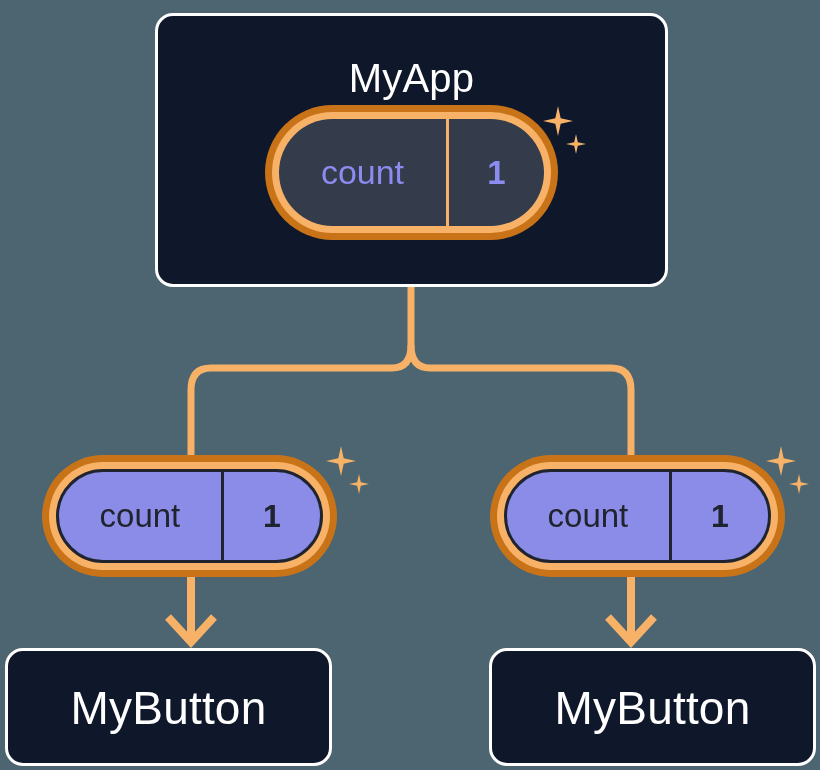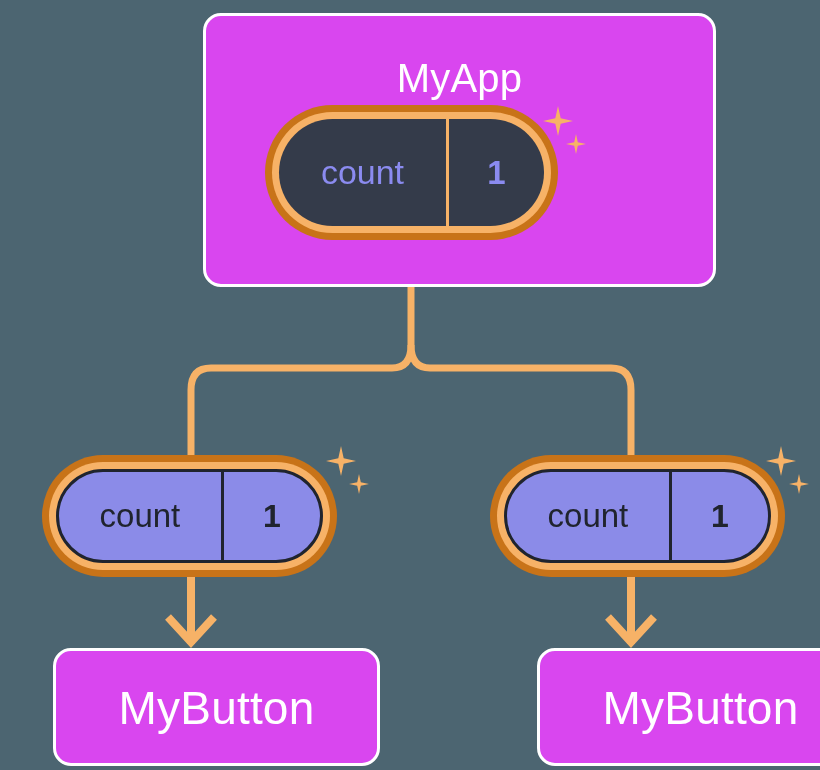--- a/index.html
+++ b/index.html
@@ -19,25 +19,24 @@
     position: absolute;
     left: 0; top: 0;
     width: 820px;
     height: 770px;
     pointer-events: none;
   }
 
   
   .comp-box {
     position: absolute;
-    background: #d946ef;
+    background: #0f172a;
     border: 3px solid #ffffff;
     border-radius: 18px;
     box-sizing: border-box;
-    margin-left: 48px;
   }
   .comp-title {
     position: absolute;
     left: 0;
     width: 100%;
     text-align: center;
     color: #ffffff;
     font-weight: 400;
     letter-spacing: 0.2px;
   }

